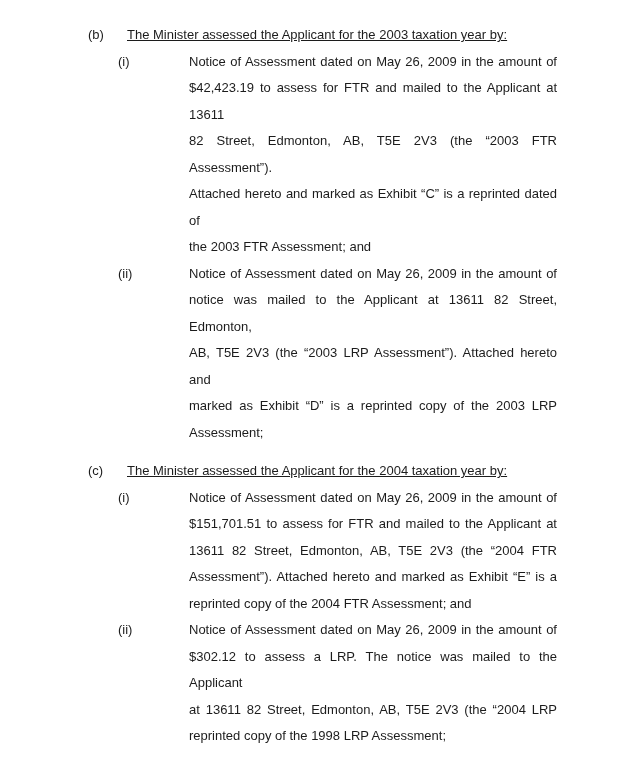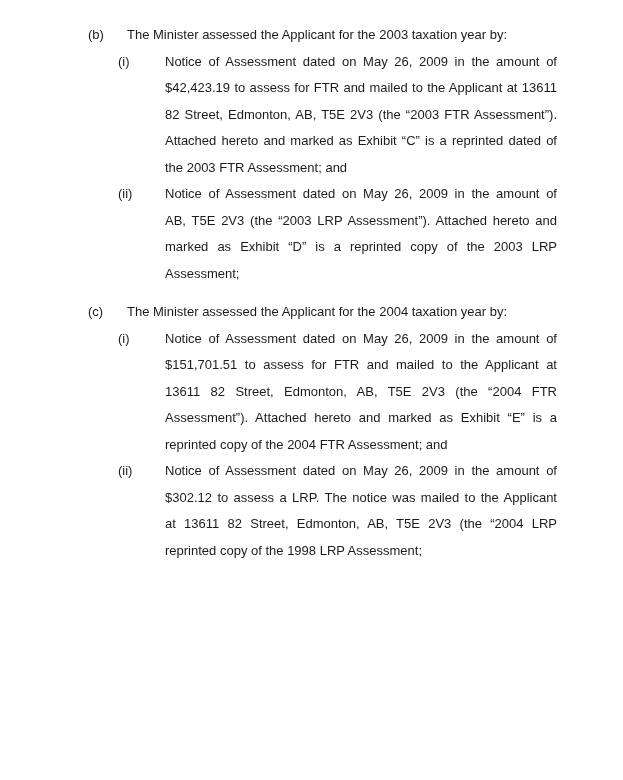--- a/index.html
+++ b/index.html
@@ -28,40 +28,42 @@
     align-items: flex-start;
     line-height: 26.5px;
   }
   .p-label {
     margin-left: 88px;
     width: 39px;
     flex: none;
   }
   .p-intro {
     flex: none;
+    text-decoration: underline;
   }
   .sub-row {
     display: flex;
     align-items: flex-start;
     line-height: 26.5px;
   }
   .i-label {
     margin-left: 118px;
     width: 47px;
     flex: none;
   }
   .i-body {
     width: 392px;
     flex: none;
   }
   .line {
     text-align: justify;
     text-align-last: justify;
     -moz-text-align-last: justify;
     line-height: 26.5px;
+    margin-left: 24px;
   }
   .line.last {
     text-align: right;
     text-align-last: left;
     -moz-text-align-last: left;
   }
   .b {
     font-weight: normal;
   }
   .para-c {
@@ -85,20 +87,21 @@
           <div class="line"><span>$42,423.19 to assess for FTR and mailed to the Applicant at 13611</span></div>
           <div class="line"><span>82 Street, Edmonton, AB, T5E 2V3 (the “2003 FTR Assessment”).</span></div>
           <div class="line"><span>Attached hereto and marked as </span><span class="b">Exhibit “C”</span><span> is a reprinted dated of</span></div>
           <div class="line last"><span>the 2003 FTR Assessment; and</span></div>
         </div>
     </div>
     <div class="sub-row">
       <span class="i-label">(ii)</span>
       <div class="i-body">
           <div class="line"><span>Notice of Assessment dated on May 26, 2009 in the amount of</span></div>
+          <div class="line"><span>notice was mailed to the Applicant at 13611 82 Street, Edmonton,</span></div>
           <div class="line"><span>AB, T5E 2V3 (the “2003 LRP Assessment”).  Attached hereto and</span></div>
           <div class="line"><span>marked as </span><span class="b">Exhibit “D”</span><span> is a reprinted copy of the 2003 LRP</span></div>
           <div class="line last"><span>Assessment;</span></div>
         </div>
     </div>
   </section>
 
   <section class="para-c">
     <div class="para-row">
       <span class="p-label">(c)</span>

